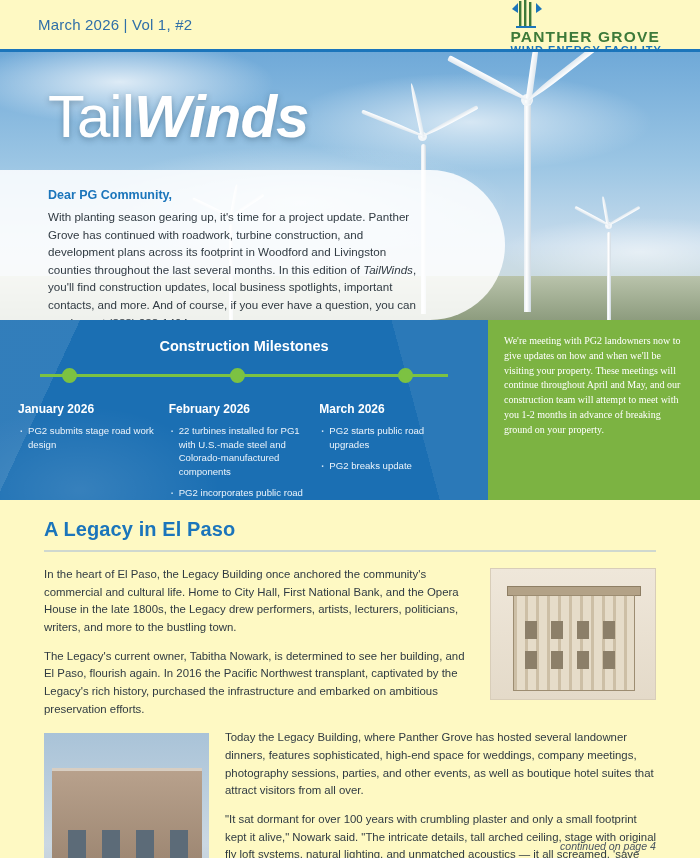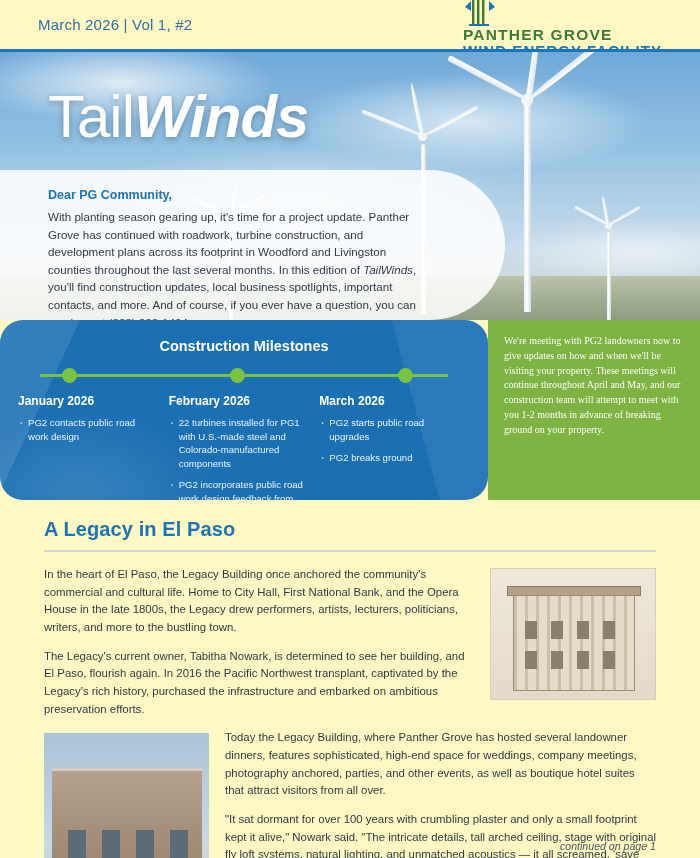--- a/index.html
+++ b/index.html
@@ -22,21 +22,21 @@
   .issue-line {
     font-size: 15px; color: #2f6fa8; letter-spacing: .2px;
   }
   .brandwrap { display: flex; align-items: flex-start; gap: 0; flex-direction: column; }
   .brand-logo { width: 34px; height: 36px; position: relative; }
   .brand-text { line-height: 1.05; }
   .brand-name {
     font-size: 15.5px; letter-spacing: 1.2px; color: #3d7a3a; font-weight: bold;
   }
   .brand-sub {
-    font-size: 15px; letter-spacing: 1.05px; color: #1b75bb; font-weight: bold;
+    font-size: 11px; letter-spacing: 1.05px; color: #1b75bb; font-weight: bold;
   }
 
   
   .hero {
     position: relative; height: 268px; overflow: hidden;
     background: linear-gradient(180deg,#6fa9d8 0%, #9cc6e4 42%, #c8dcec 72%, #cfd9d0 100%);
   }
   .cloudband {
     position:absolute; left:0; right:0; top:0; height:268px;
     background:
@@ -78,41 +78,40 @@
   .letter-greet { color:#1b75bb; font-weight:bold; font-size:12.5px; margin-bottom:6px; }
   .letter-body { font-size: 11.6px; line-height: 1.52; color: #303a42; }
   .letter-body i { font-style: italic; }
 
   
   .band { position: relative; display:flex; height: 180px; }
   .milestones {
     position: relative; width: 488px; padding: 12px 18px 0 18px;
     background:#1b6fb3;
     overflow:hidden;
-    border-radius:23px;
   }
   .milestones:before{
     content:""; position:absolute; inset:0;
     background:
       linear-gradient(115deg, rgba(255,255,255,.10) 0 14%, rgba(0,0,0,0) 14% 30%),
       linear-gradient(255deg, rgba(255,255,255,.07) 0 18%, rgba(0,0,0,0) 18% 40%),
       radial-gradient(ellipse 200px 120px at 80px 170px, rgba(255,255,255,.12), rgba(255,255,255,0) 70%);
     pointer-events:none;
   }
   .milestones-title {
     position:relative; text-align:center; color:#fff; font-weight:bold; font-size:14.5px;
     margin: 6px 0 14px 0;
   }
   .timeline { position:relative; height: 20px; margin: 0 14px; }
   .timeline .line { position:absolute; left: 8px; right: 8px; top: 6px; height: 3px; background:#7cc242; }
   .timeline .dot {
     position:absolute; top:0; width: 15px; height: 15px; border-radius:50%;
     background:#7cc242; border: 2px solid #7cc242;
   }
-  .cols { position:relative; display:flex; gap: 0; padding: 6px 0 0 0; }
+  .cols { position:relative; display:flex; gap: 0; padding: 6px 0 0 0; margin-top: 8px; }
   .col { width: 33.33%; padding-right: 14px; }
   .col h4 { color:#ffffff; font-size: 12px; margin-bottom: 8px; }
   .col ul { list-style: none; }
   .col li {
     position: relative; color:#eaf3fb; font-size: 9.6px; line-height: 1.42;
     padding-left: 10px; margin-bottom: 8px;
   }
   .col li:before {
     content:"·"; position:absolute; left: 1px; top: -3px; font-size: 14px; color:#cfe3f4;
   }
@@ -246,35 +245,35 @@
         <div class="line"></div>
         <div class="dot" style="left:30px;"></div>
         <div class="dot" style="left:198px;"></div>
         <div class="dot" style="left:366px;"></div>
       </div>
 
       <div class="cols">
         <div class="col">
           <h4>January 2026</h4>
           <ul>
-            <li>PG2 contacts public road work design</li>
+            <li>PG2 submits stage road work design</li>
           </ul>
         </div>
         <div class="col">
           <h4>February 2026</h4>
           <ul>
             <li>22 turbines installed for PG1 with U.S.-made steel and Colorado-manufactured components</li>
             <li>PG2 incorporates public road work design feedback from road authorities</li>
           </ul>
         </div>
         <div class="col">
           <h4>March 2026</h4>
           <ul>
             <li>PG2 starts public road upgrades</li>
-            <li>PG2 breaks ground</li>
+            <li>PG2 breaks update</li>
           </ul>
         </div>
       </div>
     </div>
 
     <div class="notice">
       <p>We're meeting with PG2 landowners now to give updates on how and when we'll be visiting your property. These meetings will continue throughout April and May, and our construction team will attempt to meet with you 1-2 months in advance of breaking ground on your property.</p>
     </div>
   </div>
 
@@ -301,18 +300,18 @@
     <div class="img-left">
       <div class="photo-sky"></div>
       <div class="photo-bldg"></div>
       <div class="photo-win" style="left:24px; bottom:60px; width:18px; height:28px;"></div>
       <div class="photo-win" style="left:58px; bottom:60px; width:18px; height:28px;"></div>
       <div class="photo-win" style="left:92px; bottom:60px; width:18px; height:28px;"></div>
       <div class="photo-win" style="left:126px; bottom:60px; width:18px; height:28px;"></div>
 
     </div>
 
-    <p>Today the Legacy Building, where Panther Grove has hosted several landowner dinners, features sophisticated, high-end space for weddings, company meetings, photography anchored, parties, and other events, as well as boutique hotel suites that attract visitors from all over.</p>
+    <p>Today the Legacy Building, where Panther Grove has hosted several landowner dinners, features sophisticated, high-end space for weddings, company meetings, photography sessions, parties, and other events, as well as boutique hotel suites that attract visitors from all over.</p>
     <p>"It sat dormant for over 100 years with crumbling plaster and only a small footprint kept it alive," Nowark said. "The intricate details, tall arched ceiling, stage with original fly loft systems, natural lighting, and unmatched acoustics — it all screamed, 'save me.' So I did."</p>
   </div>
 
-  <div class="continued">continued on page 1</div>
+  <div class="continued">continued on page 4</div>
 </div>
 
 </body></html>

